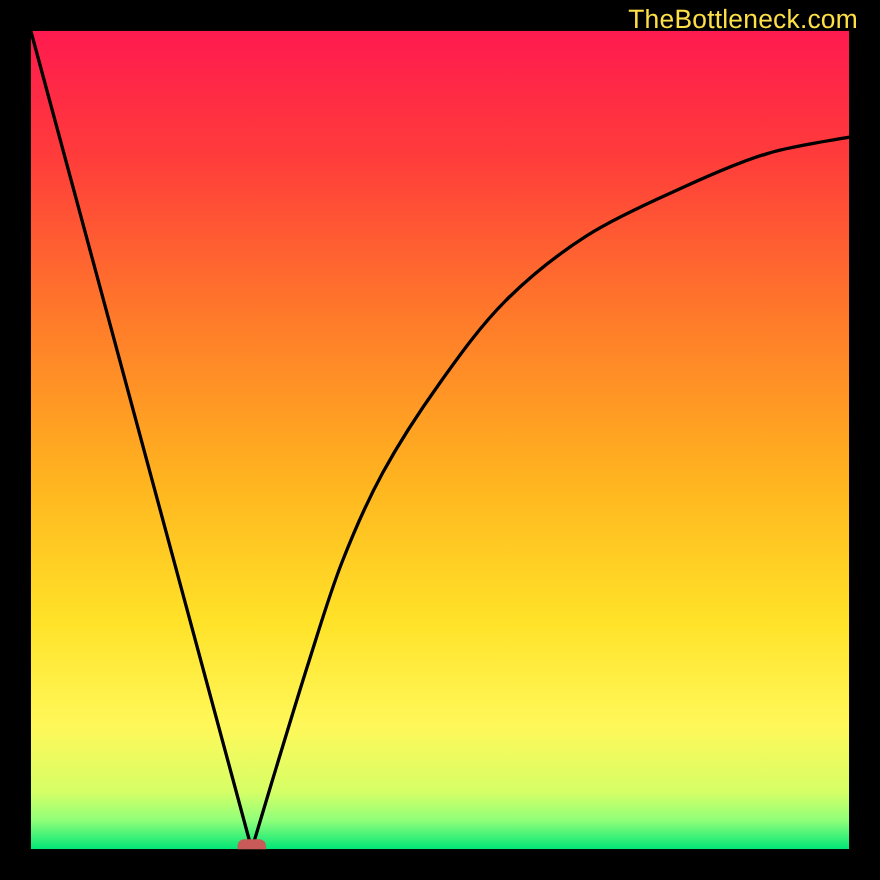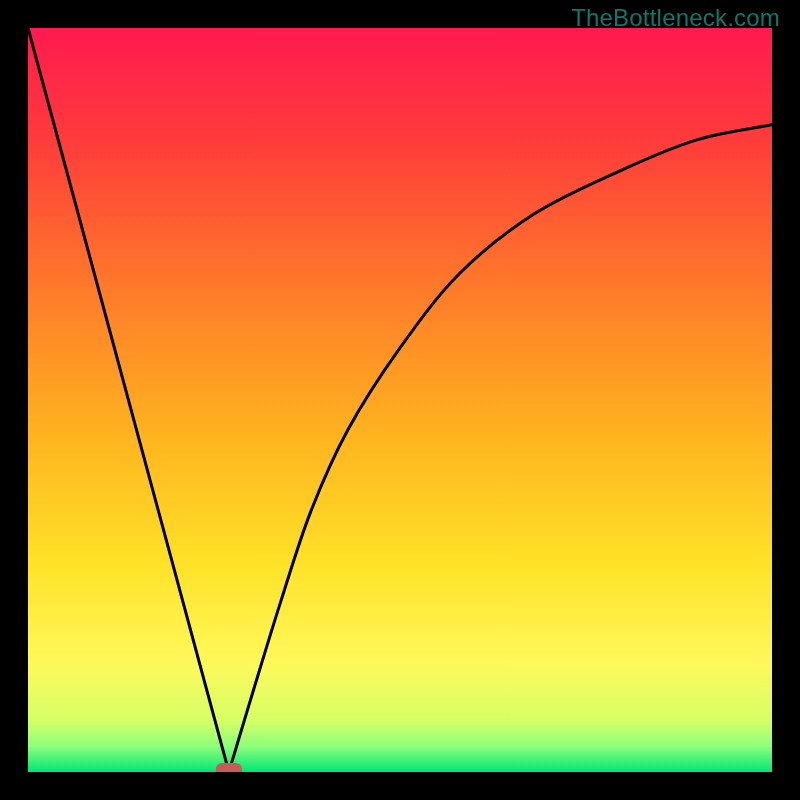--- a/index.html
+++ b/index.html
@@ -14,21 +14,21 @@
   .frame {
     position: relative;
     width: 800px;
     height: 800px;
     background: #000;
   }
   .watermark {
     position: absolute;
     top: 4px;
     right: 20px;
-    color: #0f766e;
+    color: #fde047;
     font-size: 24px;
     font-weight: 400;
     letter-spacing: 0.2px;
     z-index: 10;
   }
   .plot-wrap {
     position: absolute;
     left: 28px;
     top: 28px;
     width: 744px;

